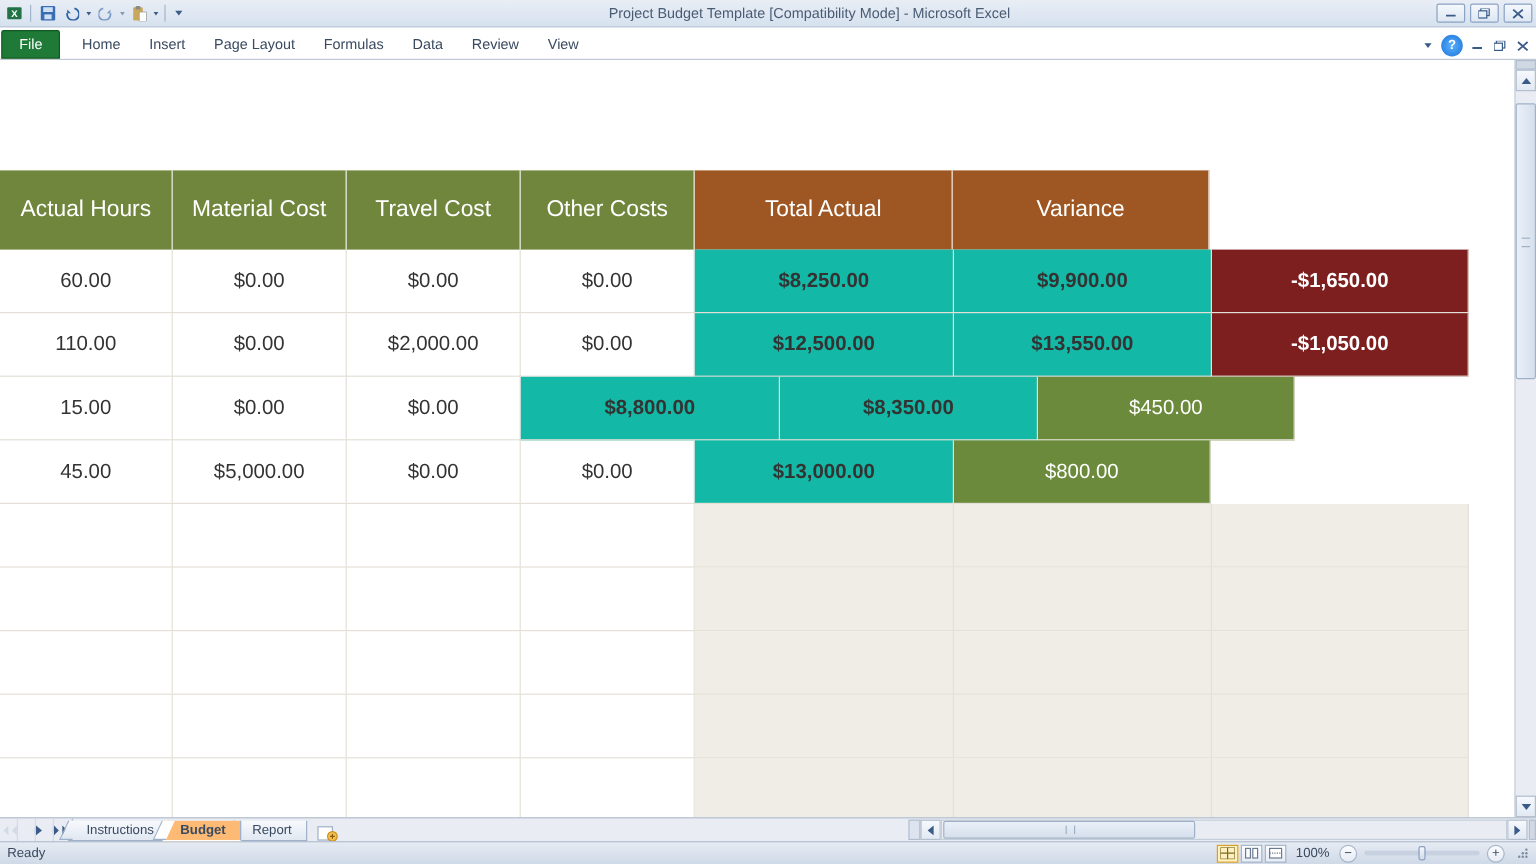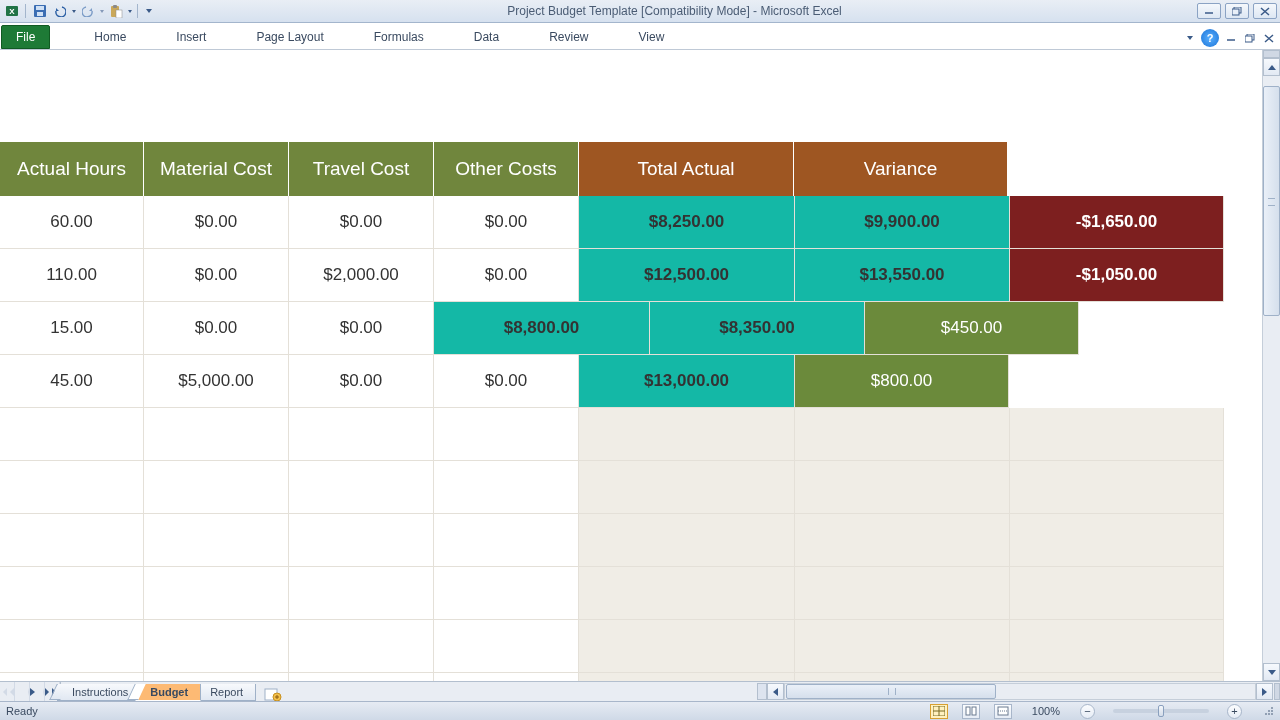--- a/index.html
+++ b/index.html
@@ -10,42 +10,42 @@
 .qat { display:flex; align-items:center; gap:3px; }
 .qat-icon { width:17px; height:17px; display:flex; align-items:center; justify-content:center; border-radius:2px; }
 .qat-sep { width:1px; height:14px; background:#a3b5cc; margin:0 2px; }
 .dropdown-arrow { width:0; height:0; border-left:3px solid transparent; border-right:3px solid transparent; border-top:4px solid #3a5a88; margin-left:1px; }
 .dropdown-arrow.small { border-left-width:2px; border-right-width:2px; border-top-width:3px; }
 .title-text { flex:1; text-align:center; font-size:12px; color:#4a5c74; }
 .window-controls { display:flex; gap:4px; }
 .win-btn { width:24px; height:16px; border:1px solid #8ba3c4; background:linear-gradient(#f5f8fc,#dde7f3); border-radius:2px; display:flex; align-items:center; justify-content:center; font-size:10px; color:#3a5a88; }
 
 
-.ribbon-tabs { height:27px; background:#fff; border-bottom:1px solid #bfc9d6; display:flex; align-items:flex-end; padding-left:1px;gap:26px; }
+.ribbon-tabs { height:27px; background:#fff; border-bottom:1px solid #bfc9d6; display:flex; align-items:flex-end; padding-left:1px; }
 .file-tab { background:#1e7a36; color:#fff; padding:4px 14px; font-size:12px; border-radius:2px 2px 0 0; margin-right:6px; border:1px solid #105a22; }
 .rtab { padding:4px 12px 5px; font-size:12px; color:#3a4a60; cursor:default; }
 .tab-right { margin-left:auto; display:flex; align-items:center; gap:4px; margin-right:4px; padding-bottom:2px; }
 .help-btn { width:18px; height:18px; border-radius:50%; background:radial-gradient(#5ab0ff,#1a72d6); color:#fff; font-size:11px; font-weight:bold; display:flex; align-items:center; justify-content:center; }
 .mini-btn { width:15px; height:14px; font-size:10px; color:#3a5a88; display:flex; align-items:center; justify-content:center; }
 
 
 .sheet { position:absolute; top:50px; left:0; right:0; bottom:39px; overflow:hidden; background:#fff; }
 
 
 .vscroll { position:absolute; top:50px; right:0; bottom:39px; width:18px; background:#e9edf3; border-left:1px solid #c5ced9; display:flex; flex-direction:column; }
 .vscroll .sbtn { height:18px; border:1px solid #b3bfce; background:linear-gradient(#f6f9fd,#e2e9f3); display:flex; align-items:center; justify-content:center; }
 .vscroll .split { height:8px; background:#d0d8e4; border:1px solid #b3bfce; }
 .vscroll .track { flex:1; position:relative; }
 .vscroll .vthumb { position:absolute; top:10px; left:0; right:0; height:230px; background:linear-gradient(90deg,#eaf0f8,#d5dfec); border:1px solid #9fb1c8; border-radius:2px; }
 .vscroll .vthumb::after { content:""; position:absolute; left:4px; right:4px; top:50%; height:6px; margin-top:-3px; border-top:1px solid #9fb1c8; border-bottom:1px solid #9fb1c8; }
 
 
 .grid { position:absolute; top:0; left:0; right:18px; bottom:0; }
 .blank-top { height:92px; }
-.thead { display:flex; height:54px; }
+.thead { display:flex; height:66px; }
 .th { display:flex; align-items:center; justify-content:center; font-size:19px; color:#fff; border-right:1px solid #fff; }
 .th.olive { background:#70863d; }
 .th.brown { background:#9e5622; }
 .th.totest { position:relative; }
 .select-cross { position:absolute; right:8px; bottom:5px; width:13px; height:13px; }
 .select-cross::before,.select-cross::after { content:""; position:absolute; background:#fff; }
 .select-cross::before { left:5px; top:0; width:3px; height:13px; }
 .select-cross::after { top:5px; left:0; height:3px; width:13px; }
 .th.totest::before { content:""; position:absolute; inset:0; border:2px solid #222; pointer-events:none; }
 .trow { display:flex; height:53px; align-items:stretch; }
@@ -75,21 +75,21 @@
 .hscroll { margin-left:auto; display:flex; align-items:center; width:524px; }
 .hscroll .track { flex:1; background:#e9edf3; border:1px solid #c5ced9; height:17px; margin:0 0; position:relative; }
 .hscroll .hthumb { position:absolute; left:1px; top:0; bottom:0; width:210px; background:linear-gradient(#eaf0f8,#d5dfec); border:1px solid #9fb1c8; border-radius:2px; }
 .hscroll .hthumb::after { content:""; position:absolute; top:3px; bottom:3px; left:50%; width:6px; margin-left:-3px; border-left:1px solid #9fb1c8; border-right:1px solid #9fb1c8; }
 .hscroll .sbtn { width:17px; height:17px; border:1px solid #b3bfce; background:linear-gradient(#f6f9fd,#e2e9f3); display:flex; align-items:center; justify-content:center; }
 .hscroll .resizer { width:10px; height:17px; background:#dde4ef; border:1px solid #b3bfce; margin-left:1px; }
 .hscroll .split-h { width:6px; height:17px; background:#d0d8e4; border:1px solid #b3bfce; margin-left:1px; }
 
 
 .statusbar { position:absolute; left:0; right:0; bottom:0; height:19px; background:linear-gradient(#e6ebf3,#cfd9e7); border-top:1px solid #a8b6ca; display:flex; align-items:center; font-size:11px; color:#3a4a60; padding:0 6px; }
-.sb-right { margin-left:auto; display:flex; align-items:center; gap:14px;text-align:center; }
+.sb-right { margin-left:auto; display:flex; align-items:center; gap:2px;text-align:center; }
 .view-btn { width:18px; height:15px; border:1px solid #a8b6ca; background:linear-gradient(#fbfcfe,#e6ecf5); display:flex; align-items:center; justify-content:center; }
 .view-btn.active { background:#fff1bf; border-color:#d8a030; }
 .zoom-pct { margin:0 6px; }
 .zoom-track { width:96px; height:4px; background:#c7d1df; border-radius:2px; position:relative; margin:0 4px; }
 .zoom-thumb { position:absolute; left:50%; top:-4px; width:6px; height:12px; margin-left:-3px; background:linear-gradient(#f4f7fb,#d3dce9); border:1px solid #8aa0be; border-radius:2px; }
 .zoom-btn { width:15px; height:15px; border:1px solid #a8b6ca; border-radius:50%; display:flex; align-items:center; justify-content:center; background:linear-gradient(#fbfcfe,#e6ecf5); }
 
 .arrow-l{width:0;height:0;border-top:4px solid transparent;border-bottom:4px solid transparent;border-right:5px solid #3a5a88}
 .arrow-r{width:0;height:0;border-top:4px solid transparent;border-bottom:4px solid transparent;border-left:5px solid #3a5a88}
 .arrow-u{width:0;height:0;border-left:4px solid transparent;border-right:4px solid transparent;border-bottom:5px solid #3a5a88}

